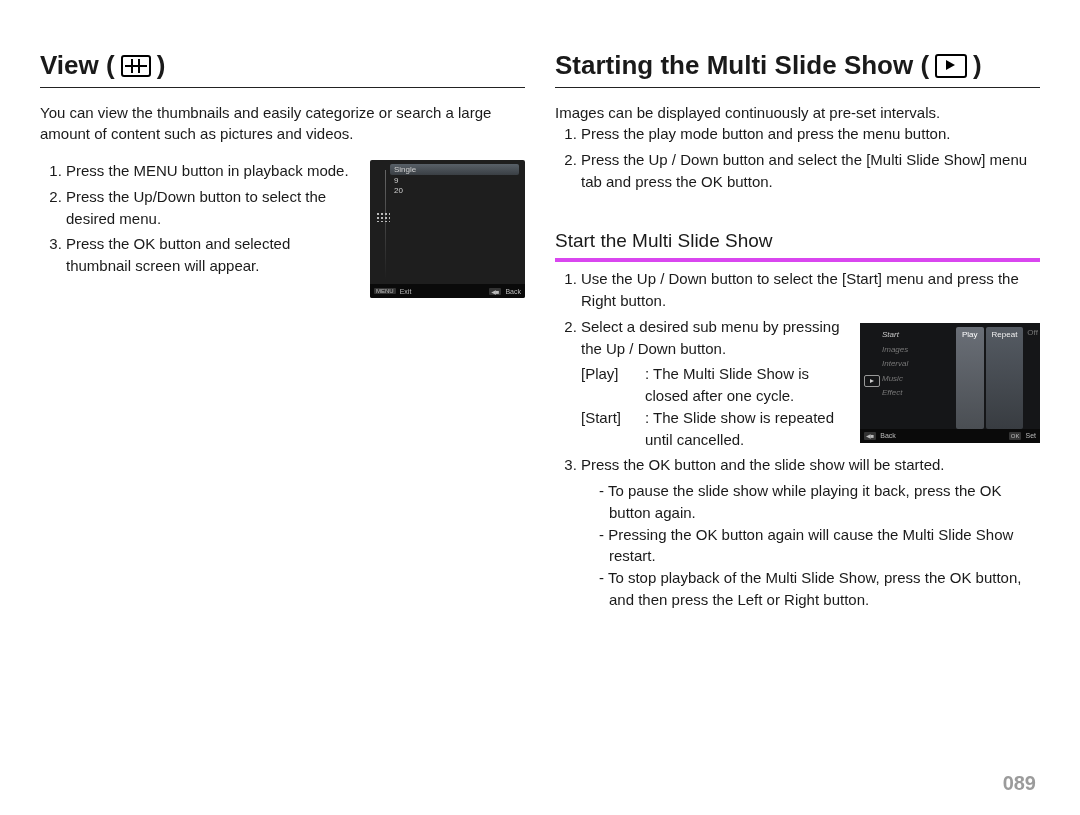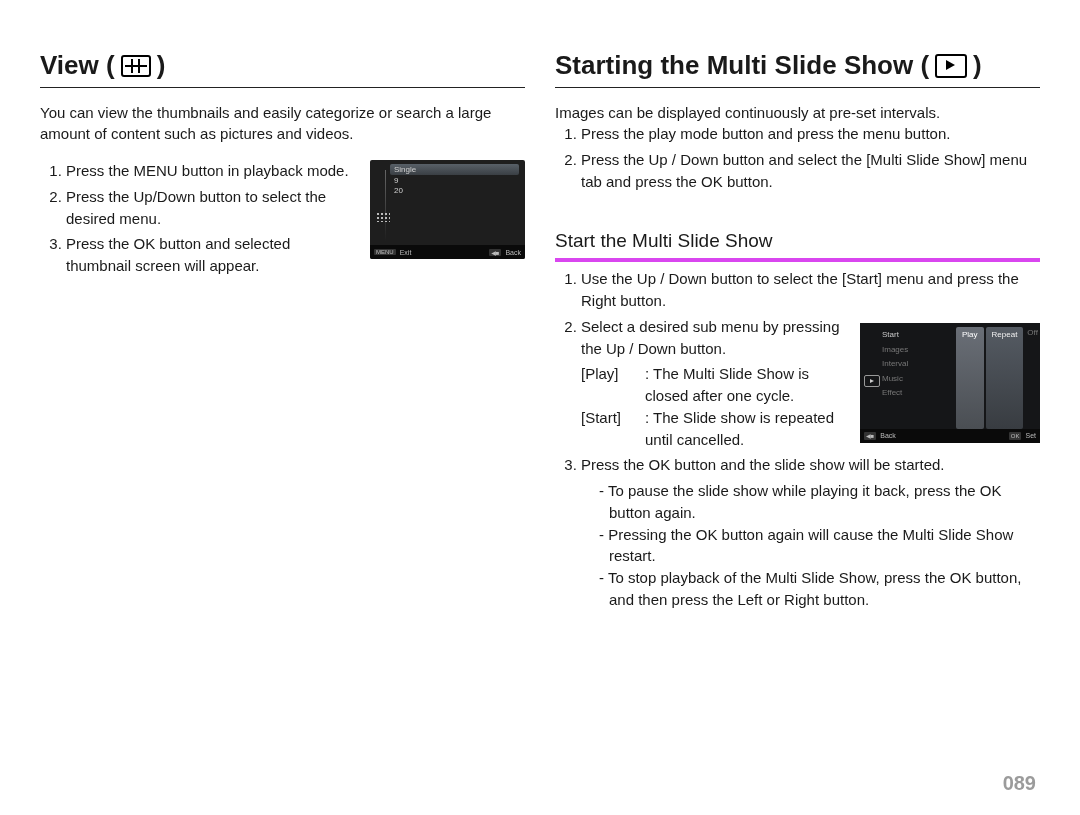--- a/index.html
+++ b/index.html
@@ -55,21 +55,21 @@
     line-height: 1.45;
     margin: 0;
     padding-left: 26px;
     flex: 1;
   }
   ol.steps li {
     margin-bottom: 4px;
   }
   .thumb {
     width: 155px;
-    height: 99px;
+    height: 138px;
     background: #1e1e1e;
     border-radius: 2px;
     position: relative;
     flex-shrink: 0;
     color: #ddd;
     font-size: 8px;
     overflow: hidden;
   }
   .thumb-bar-top {
     display: flex;
@@ -133,20 +133,21 @@
     font-size: 8px;
     overflow: hidden;
     flex-shrink: 0;
   }
   .thumb2-left {
     position: absolute;
     left: 0; top: 0; bottom: 31px;
     width: 90px;
     padding: 6px 4px 0 22px;
     box-sizing: border-box;
+    font-style: italic;
   }
   .thumb2-right {
     position: absolute;
     right: 0; top: 0; bottom: 14px;
     width: 88px;
     padding: 4px 4px 0 4px;
     box-sizing: border-box;
     display:flex;
     flex-direction:row;
     gap:2px;

